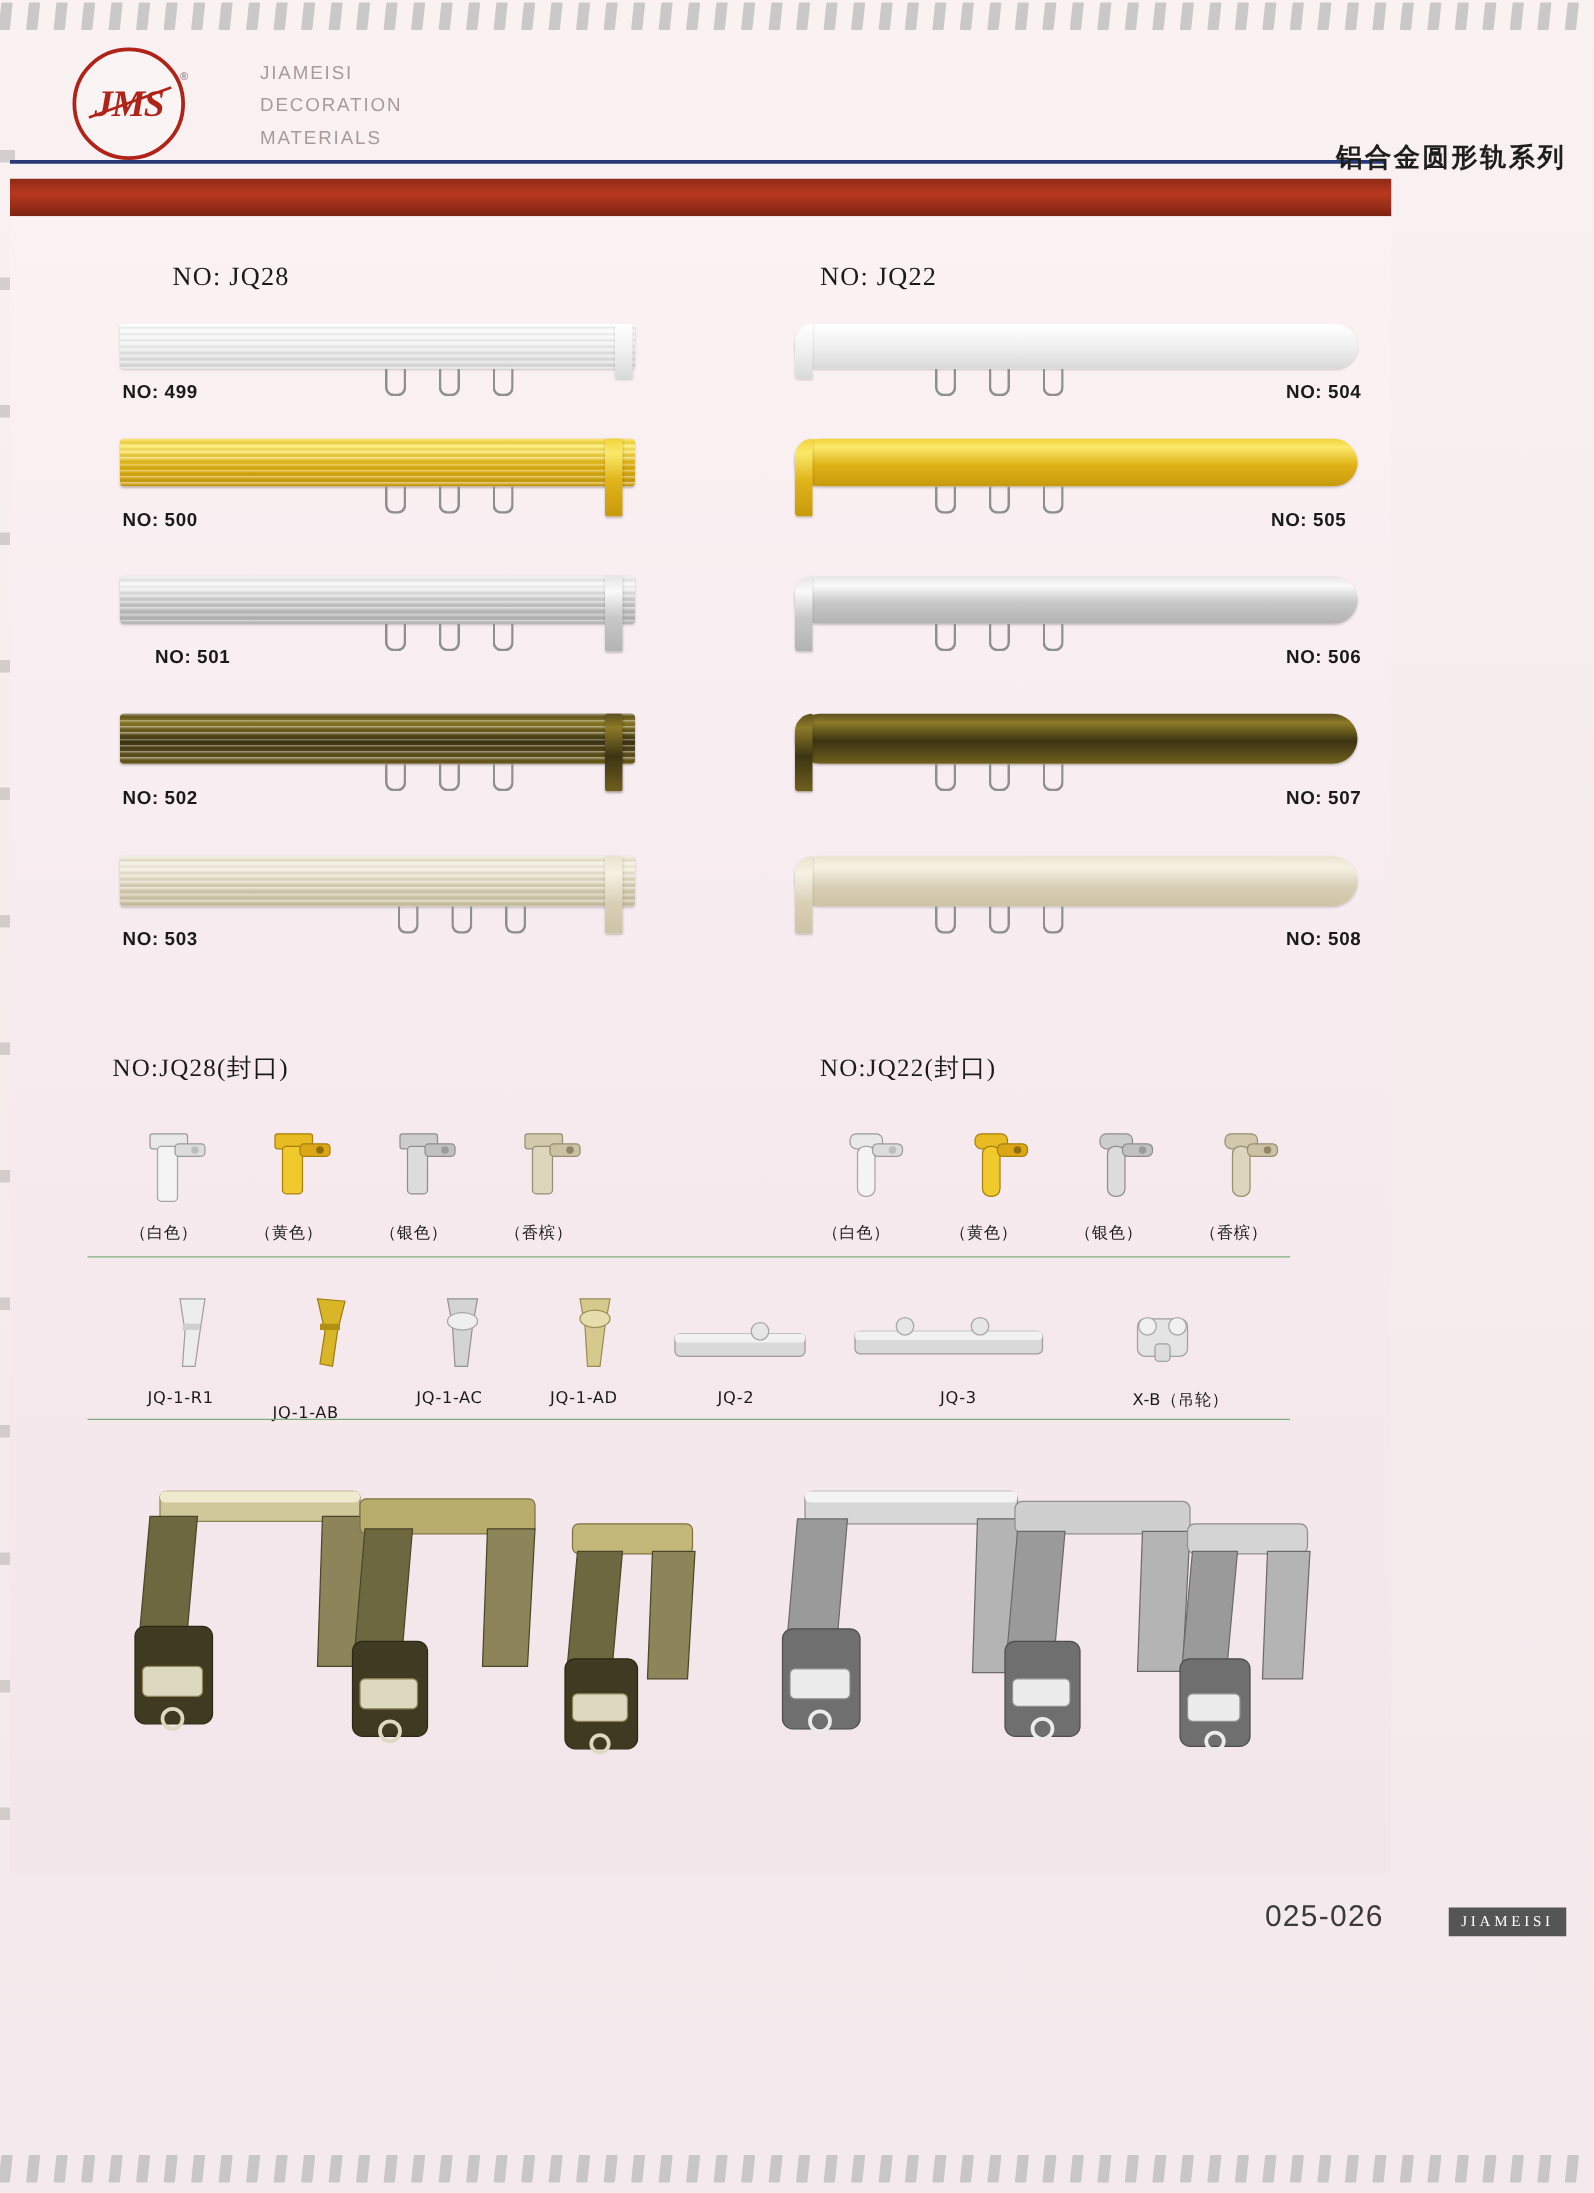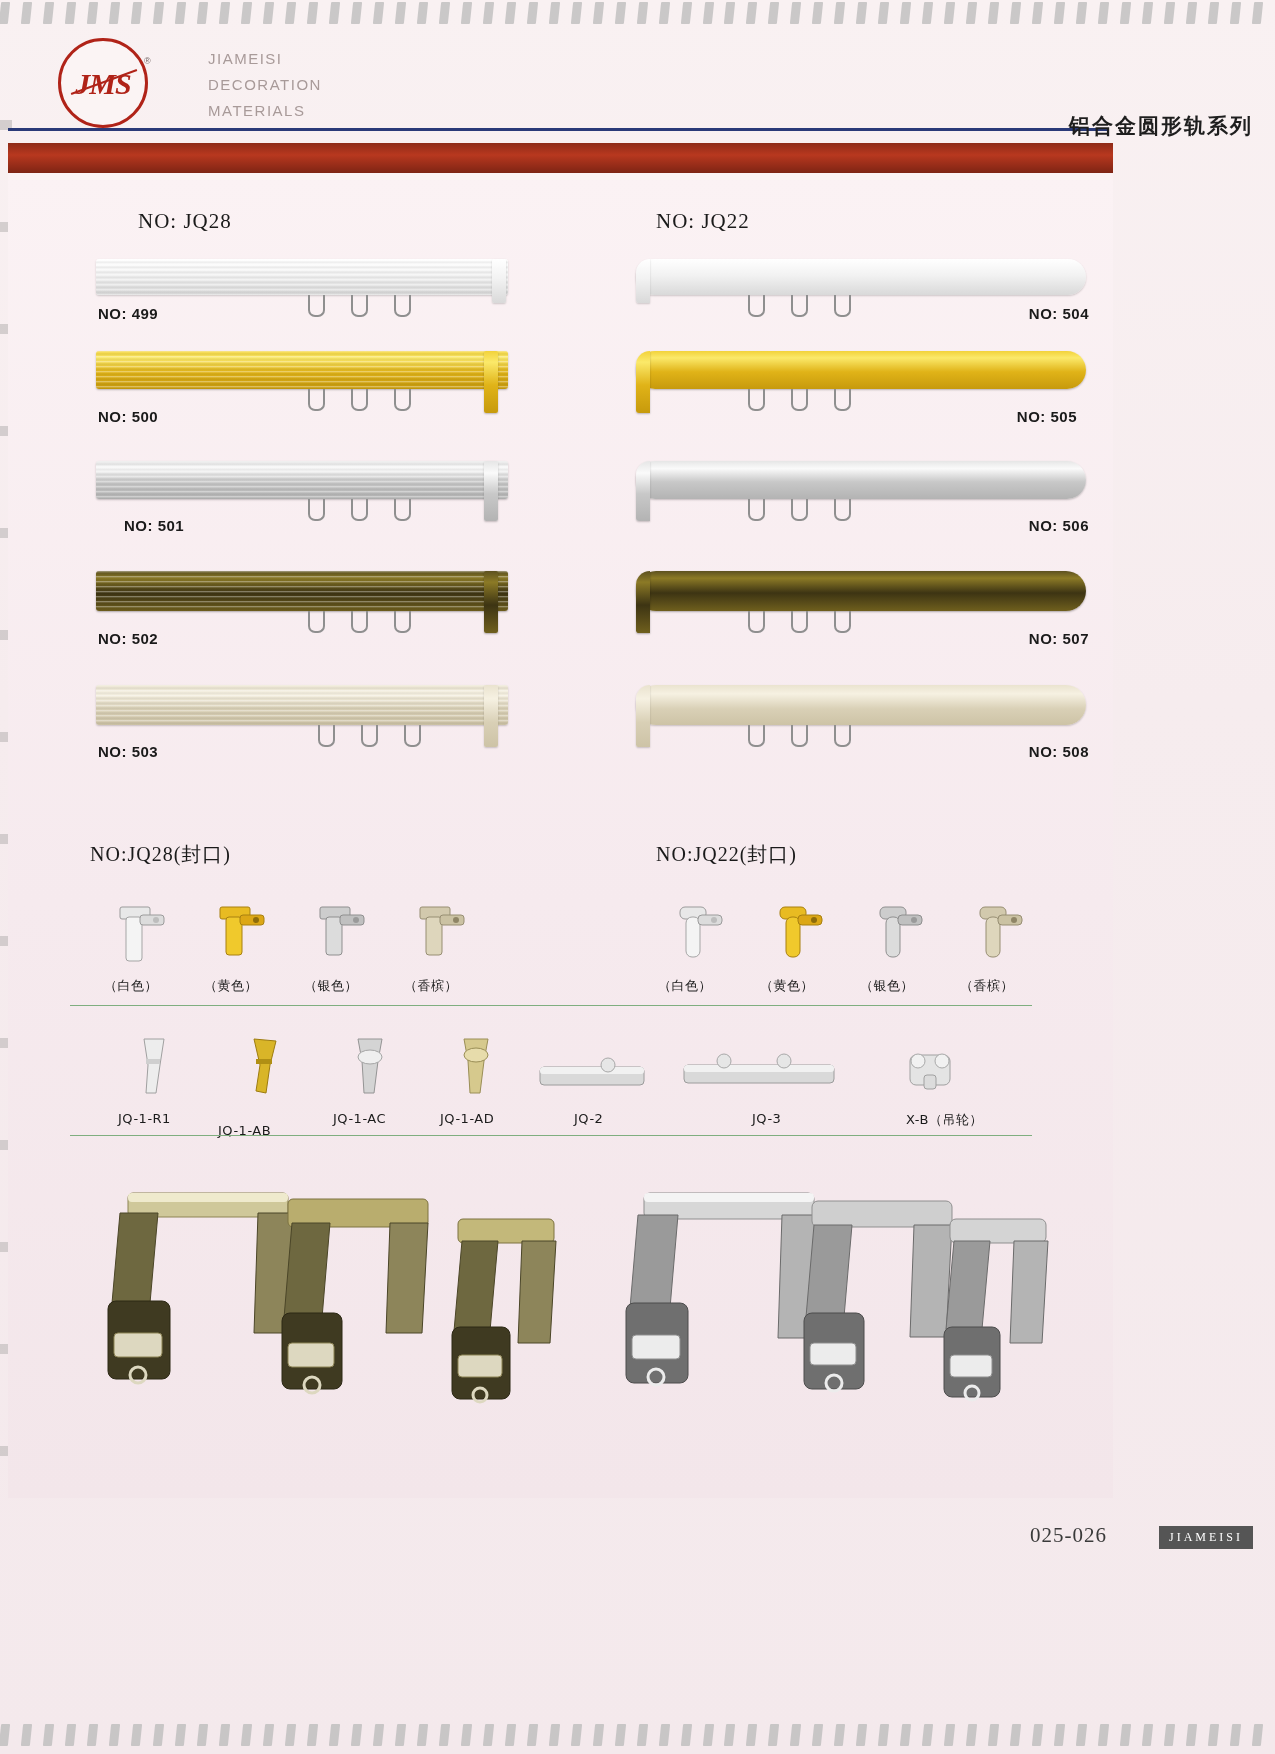--- a/index.html
+++ b/index.html
@@ -88,21 +88,21 @@
     background:repeating-linear-gradient(180deg,rgba(255,255,255,.45) 0px,rgba(255,255,255,.0) 2px,rgba(0,0,0,.07) 3px,rgba(0,0,0,0) 5px);}
 
   .endcap{position:absolute;width:14px;border-radius:2px;}
 
   
   .part{position:absolute;}
   .part-label{position:absolute;font-size:13px;color:#1b1b1b;font-family:"DejaVu Sans",sans-serif;letter-spacing:.5px;}
   .divider{position:absolute;height:1px;background:#7fae7f;}
 
   .footer-page{
-    position:absolute;right:168px;bottom:206px;font-family:Liberation Serif, serif;font-size:21px;color:#3a3a3a;letter-spacing:1px;
+    position:absolute;right:168px;bottom:206px;font-family:Liberation Sans, sans-serif;font-size:24px;color:#3a3a3a;letter-spacing:1px;
   }
   .footer-badge{
     position:absolute;right:22px;bottom:205px;background:#555;color:#fff;font-size:12px;letter-spacing:3px;
     padding:4px 10px;font-family:"Liberation Serif",serif;
   }
 </style>
 </head>
 <body>
 
 <div class="page">

